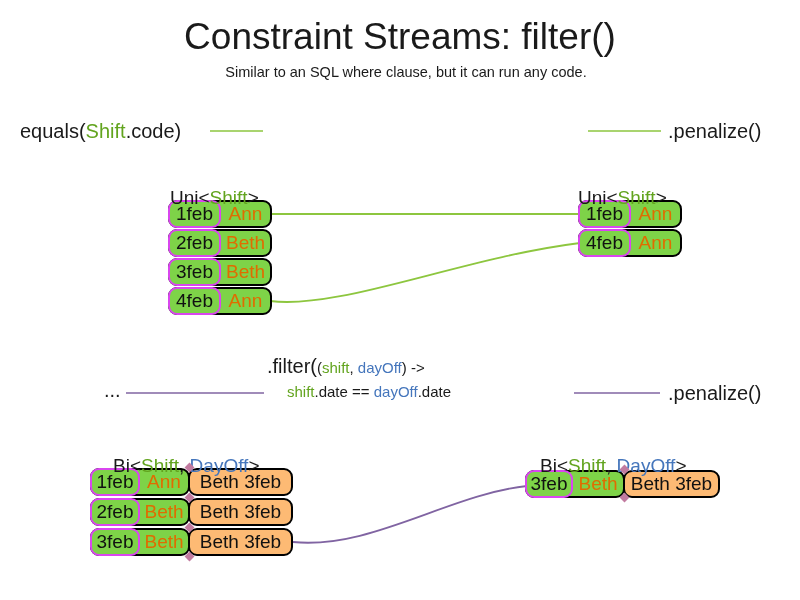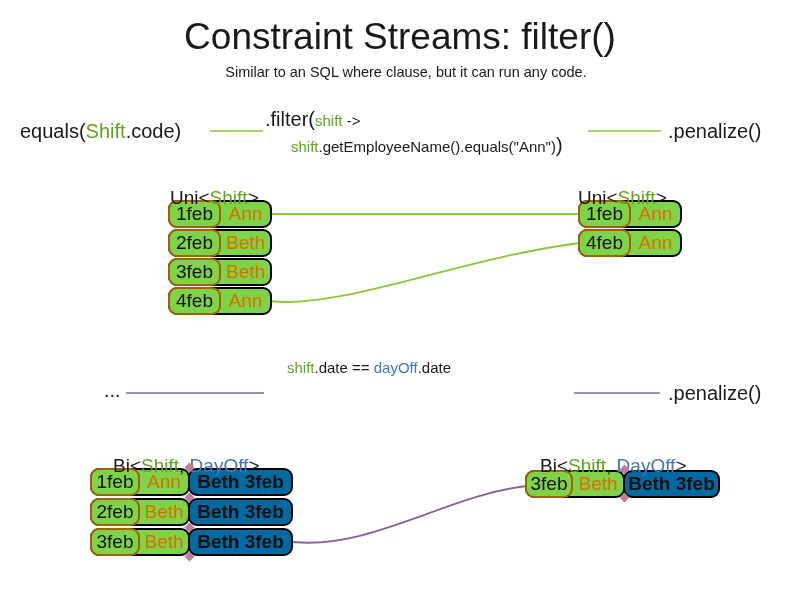--- a/index.html
+++ b/index.html
@@ -16,34 +16,34 @@
   .blue{color:#4576bc;}
   .orange{color:#e06c00;}
   .label{font-size:19px;white-space:nowrap;z-index:2;margin-top:16px;}
   svg.lines{position:absolute;left:0;top:0;z-index:0;}
 
   .shift-row{
     position:absolute;display:flex;align-items:center;height:28px;
     background:#7ed348;border:2px solid #000;border-radius:9px;box-sizing:border-box;z-index:1;
   }
   .date-box{
-    background:#7ed348;border:2px solid #a16207;border-radius:9px;box-sizing:border-box;
+    background:#7ed348;border:2px solid #d946ef;border-radius:9px;box-sizing:border-box;
     height:calc(100% + 4px);margin:-2px 0 -2px -2px;display:flex;align-items:center;justify-content:center;
     font-size:19px;color:#111;flex:none;
   }
   .name{flex:1;text-align:center;font-size:19px;}
 
   .bi-row{position:absolute;display:flex;height:28px;z-index:1;}
   .bi-green{
     display:flex;align-items:center;background:#7ed348;border:2px solid #000;border-radius:9px;
     box-sizing:border-box;flex:none;
   }
   .pair-box{
-    margin-left:-2px;background:#0369a1;border:2px solid #000;border-radius:9px;box-sizing:border-box;
-    display:flex;align-items:center;justify-content:center;font-size:19px;color:#111;flex:none;font-weight:bold;
+    margin-left:-2px;background:#fdba74;border:2px solid #000;border-radius:9px;box-sizing:border-box;
+    display:flex;align-items:center;justify-content:center;font-size:19px;color:#111;flex:none;
   }
   .diamond{
     position:absolute;width:7px;height:7px;background:#c27ba0;transform:rotate(45deg);z-index:3;
   }
 </style>
 </head>
 <body>
 
 <div class="slide">
 
@@ -55,24 +55,20 @@
     <line x1="126" y1="393" x2="264" y2="393" stroke="#8064a2" stroke-width="1.6"></line>
     <line x1="574" y1="393" x2="660" y2="393" stroke="#8064a2" stroke-width="1.6"></line>
     <path d="M293,542 C370,550 450,494 527,486" fill="none" stroke="#8064a2" stroke-width="1.8"></path>
   </svg>
 
   <div class="abs title">Constraint Streams: filter()</div>
   <div class="abs subtitle">Similar to an SQL where clause, but it can run any code.</div>
 
   <div class="abs code" style="left:20px;top:119px;"><span>equals(</span><span class="green">Shift</span><span>.code)</span></div>
 
-  <div class="abs code" style="left:265px;top:107px;">
-    <div><span>.filter(</span><span class="sm green">shift</span><span class="sm"> -&gt;</span></div>
-    <div style="padding-left:26px;"><span class="sm green">shift</span><span class="sm">.getEmployeeName().equals("Ann")</span><span>)</span></div>
-  </div>
 
   <div class="abs code" style="left:668px;top:119px;">.penalize()</div>
 
   <div class="abs label" style="left:170px;top:171px;"><span>Uni&lt;</span><span class="green">Shift</span><span>&gt;</span></div>
   <div class="abs label" style="left:578px;top:171px;"><span>Uni&lt;</span><span class="green">Shift</span><span>&gt;</span></div>
 
   <div class="shift-row" style="left:168px;top:200px;width:104px;">
     <span class="date-box" style="width:53px;">1feb</span>
     <span class="name orange">Ann</span>
   </div>
@@ -94,20 +90,21 @@
     <span class="name orange">Ann</span>
   </div>
   <div class="shift-row" style="left:578px;top:229px;width:104px;">
     <span class="date-box" style="width:53px;">4feb</span>
     <span class="name orange">Ann</span>
   </div>
 
   <div class="abs code" style="left:104px;top:378px;">...</div>
 
   <div class="abs code" style="left:267px;top:355px;line-height:22px;">
+    <div><span>.filter(</span><span class="sm">(</span><span class="sm green">shift</span><span class="sm">, </span><span class="sm blue">dayOff</span><span class="sm">)</span><span class="sm"> -&gt;</span></div>
     <div style="padding-left:20px;text-align:right;"><span class="sm green">shift</span><span class="sm">.date == </span><span class="sm blue">dayOff</span><span class="sm">.date</span></div>
   </div>
 
   <div class="abs code" style="left:668px;top:381px;">.penalize()</div>
 
   <div class="abs label" style="left:113px;top:439px;"><span>Bi&lt;</span><span class="green">Shift</span><span>, </span><span class="blue">DayOff</span><span>&gt;</span></div>
   <div class="abs label" style="left:540px;top:439px;"><span>Bi&lt;</span><span class="green">Shift</span><span>, </span><span class="blue">DayOff</span><span>&gt;</span></div>
 
   <div class="bi-row" style="left:90px;top:468px;">
     <span class="bi-green" style="width:100px;height:28px;">

